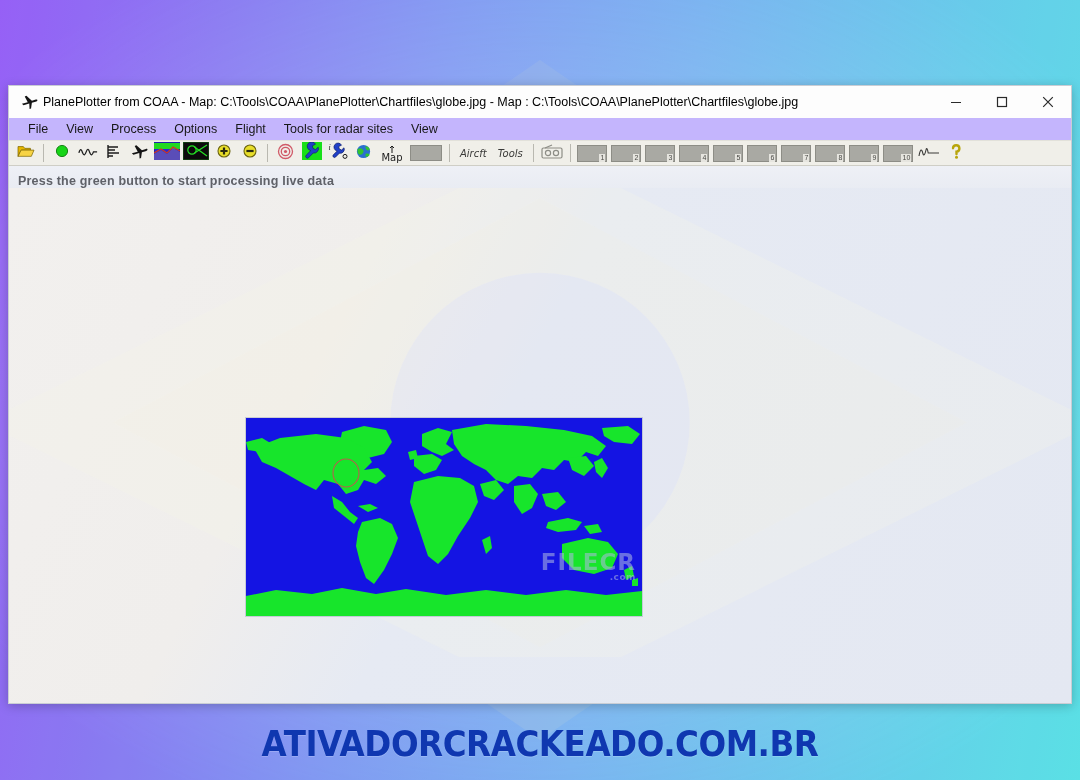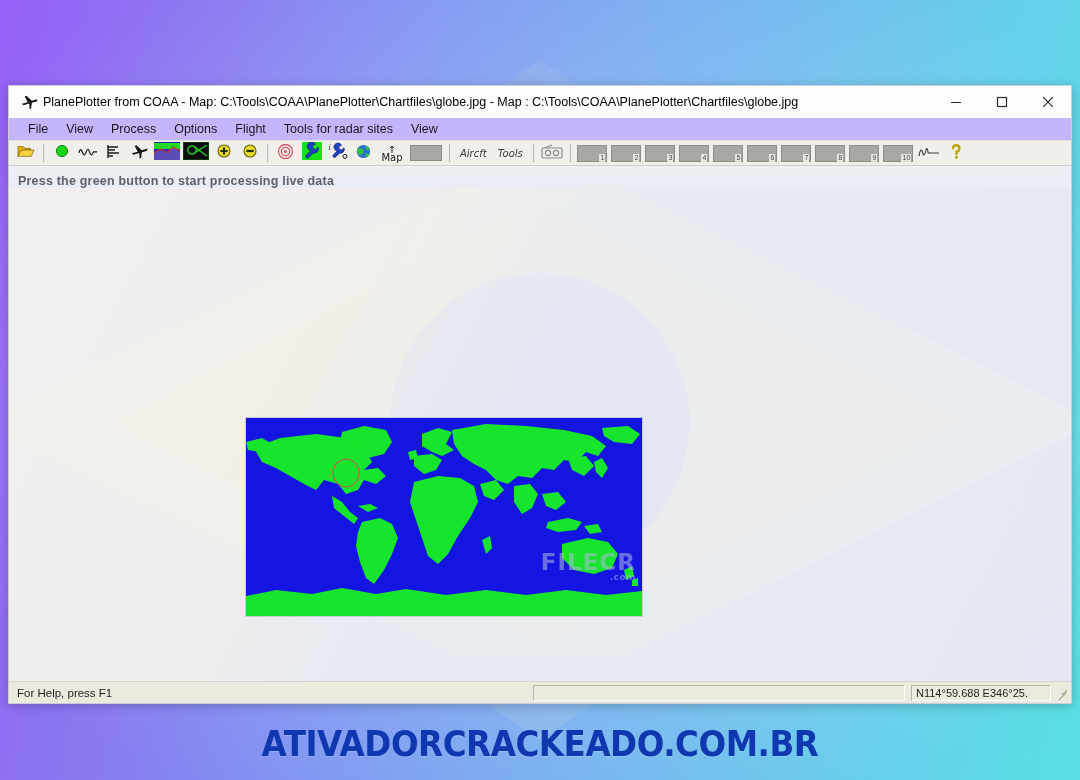--- a/index.html
+++ b/index.html
@@ -576,23 +576,16 @@
         <ellipse cx="100" cy="55" rx="13" ry="14" fill="none" stroke="#cf4a52" stroke-width="1.1" opacity=".85"></ellipse>
       </svg>
       <div id="map-watermark">
         <span>FILECR</span>
         <small>.com</small>
       </div>
     </div>
 
   </div>
 
-  <div id="statusbar">
-    <span id="status-help">For Help, press F1</span>
-    <span id="status-spacer"></span>
-    <span id="status-panel"></span>
-    <span id="status-coords">N114°59.688 E346°25.</span>
-    <span id="status-grip"></span>
-  </div>
 
 </div>
 
 <div id="footer-banner">ATIVADORCRACKEADO.COM.BR</div>
 
 </body></html>

